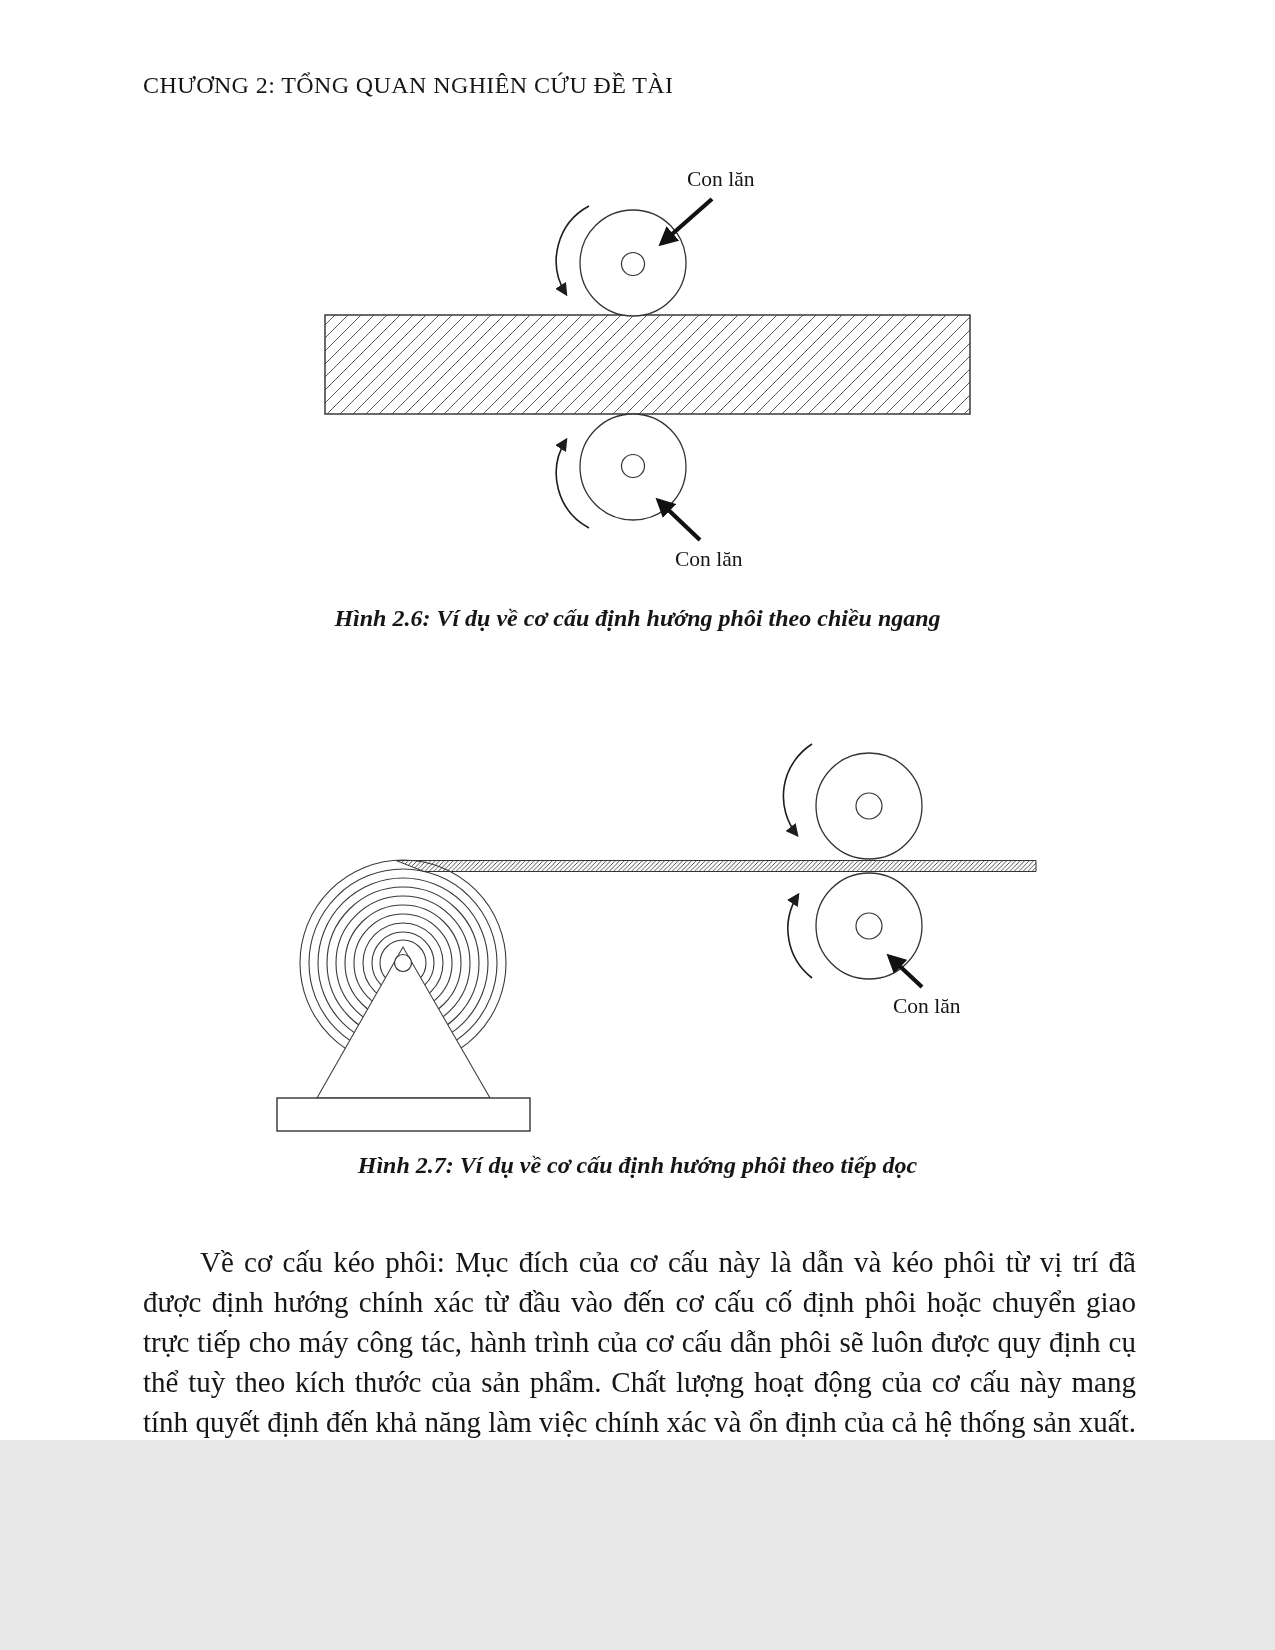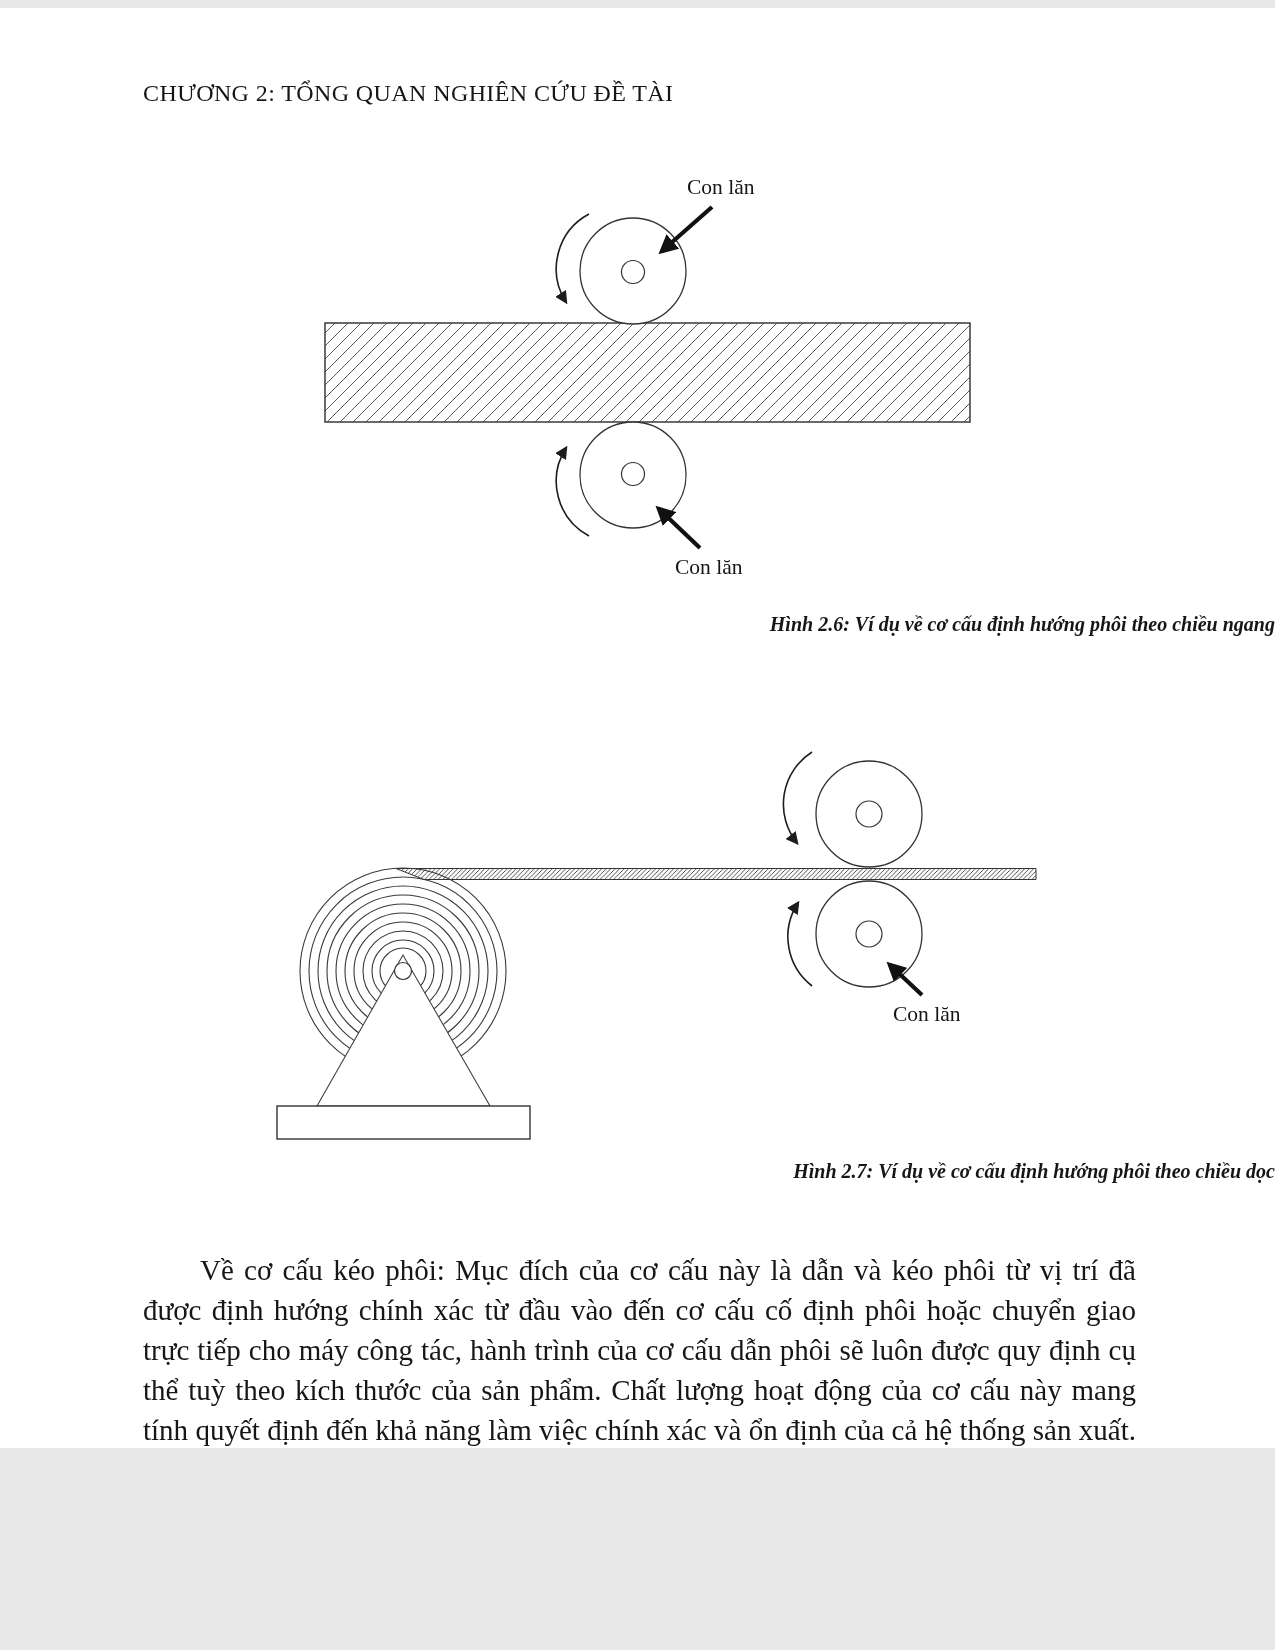--- a/index.html
+++ b/index.html
@@ -3,33 +3,33 @@
 <meta charset="utf-8">
 <style>
   html,body{margin:0;padding:0;background:#e8e8e8;}
   .page{
     position:relative;
     width:1275px;height:1440px;
     background:#ffffff;
     font-family:"Liberation Serif","DejaVu Serif",serif;
     color:#161616;
     overflow:hidden;
-    margin:8px auto;
+    margin:0 auto;
   }
   .chapter-header{
     position:absolute;left:143px;top:72px;
     font-size:24px;letter-spacing:.4px;white-space:nowrap;
   }
   .fig-svg{position:absolute;}
   #fig1{left:280px;top:140px;width:720px;height:440px;}
   #fig2{left:250px;top:690px;width:810px;height:450px;}
   .fig-caption{
     position:absolute;left:0;width:1275px;
-    text-align:right;font-weight:bold;font-style:italic;
-    font-size:20px;
+    text-align:center;font-weight:bold;font-style:italic;
+    font-size:24px;
   }
   #cap1{top:605px;}
   #cap2{top:1152px;}
   .body-par{
     position:absolute;left:143px;top:1242px;width:993px;
     font-size:29px;line-height:40px;text-align:justify;
     text-indent:57px;margin:0;
   }
   .page-number{
     position:absolute;left:0;top:1505px;width:1275px;
@@ -116,19 +116,19 @@
       <circle cx="869" cy="926" r="13" fill="#ffffff" stroke="#333" stroke-width="1.2"></circle>
     </g>
 
     <path d="M 812 744 A 62 62 0 0 0 797 835" fill="none" stroke="#1d1d1d" stroke-width="1.6" marker-end="url(#arwS)"></path>
     <path d="M 812 978 A 62 62 0 0 1 798 895" fill="none" stroke="#1d1d1d" stroke-width="1.6" marker-end="url(#arwS)"></path>
 
     <line x1="922" y1="987" x2="890" y2="957" stroke="#111" stroke-width="4.2" marker-end="url(#arwB)"></line>
     <text x="893" y="1013">Con lăn</text>
   </svg>
 
-  <div id="cap2" class="fig-caption">Hình 2.7: Ví dụ về cơ cấu định hướng phôi theo chiều dọc</div>
+  <div id="cap2" class="fig-caption">Hình 2.7: Ví dụ về cơ cấu định hướng phôi theo tiếp dọc</div>
 
   <p class="body-par">Về cơ cấu kéo phôi: Mục đích của cơ cấu này là dẫn và kéo phôi từ vị trí đã được định hướng chính xác từ đầu vào đến cơ cấu cố định phôi hoặc chuyển giao trực tiếp cho máy công tác, hành trình của cơ cấu dẫn phôi sẽ luôn được quy định cụ thể tuỳ theo kích thước của sản phẩm. Chất lượng hoạt động của cơ cấu này mang tính quyết định đến khả năng làm việc chính xác và ổn định của cả hệ thống sản xuất. Các cơ cấu thường được sử dụng là cơ khí, cơ khí – điện hay cơ khí – khí nén.</p>
 
   <div class="page-number">10</div>
 
 </div>
 
 </body></html>

